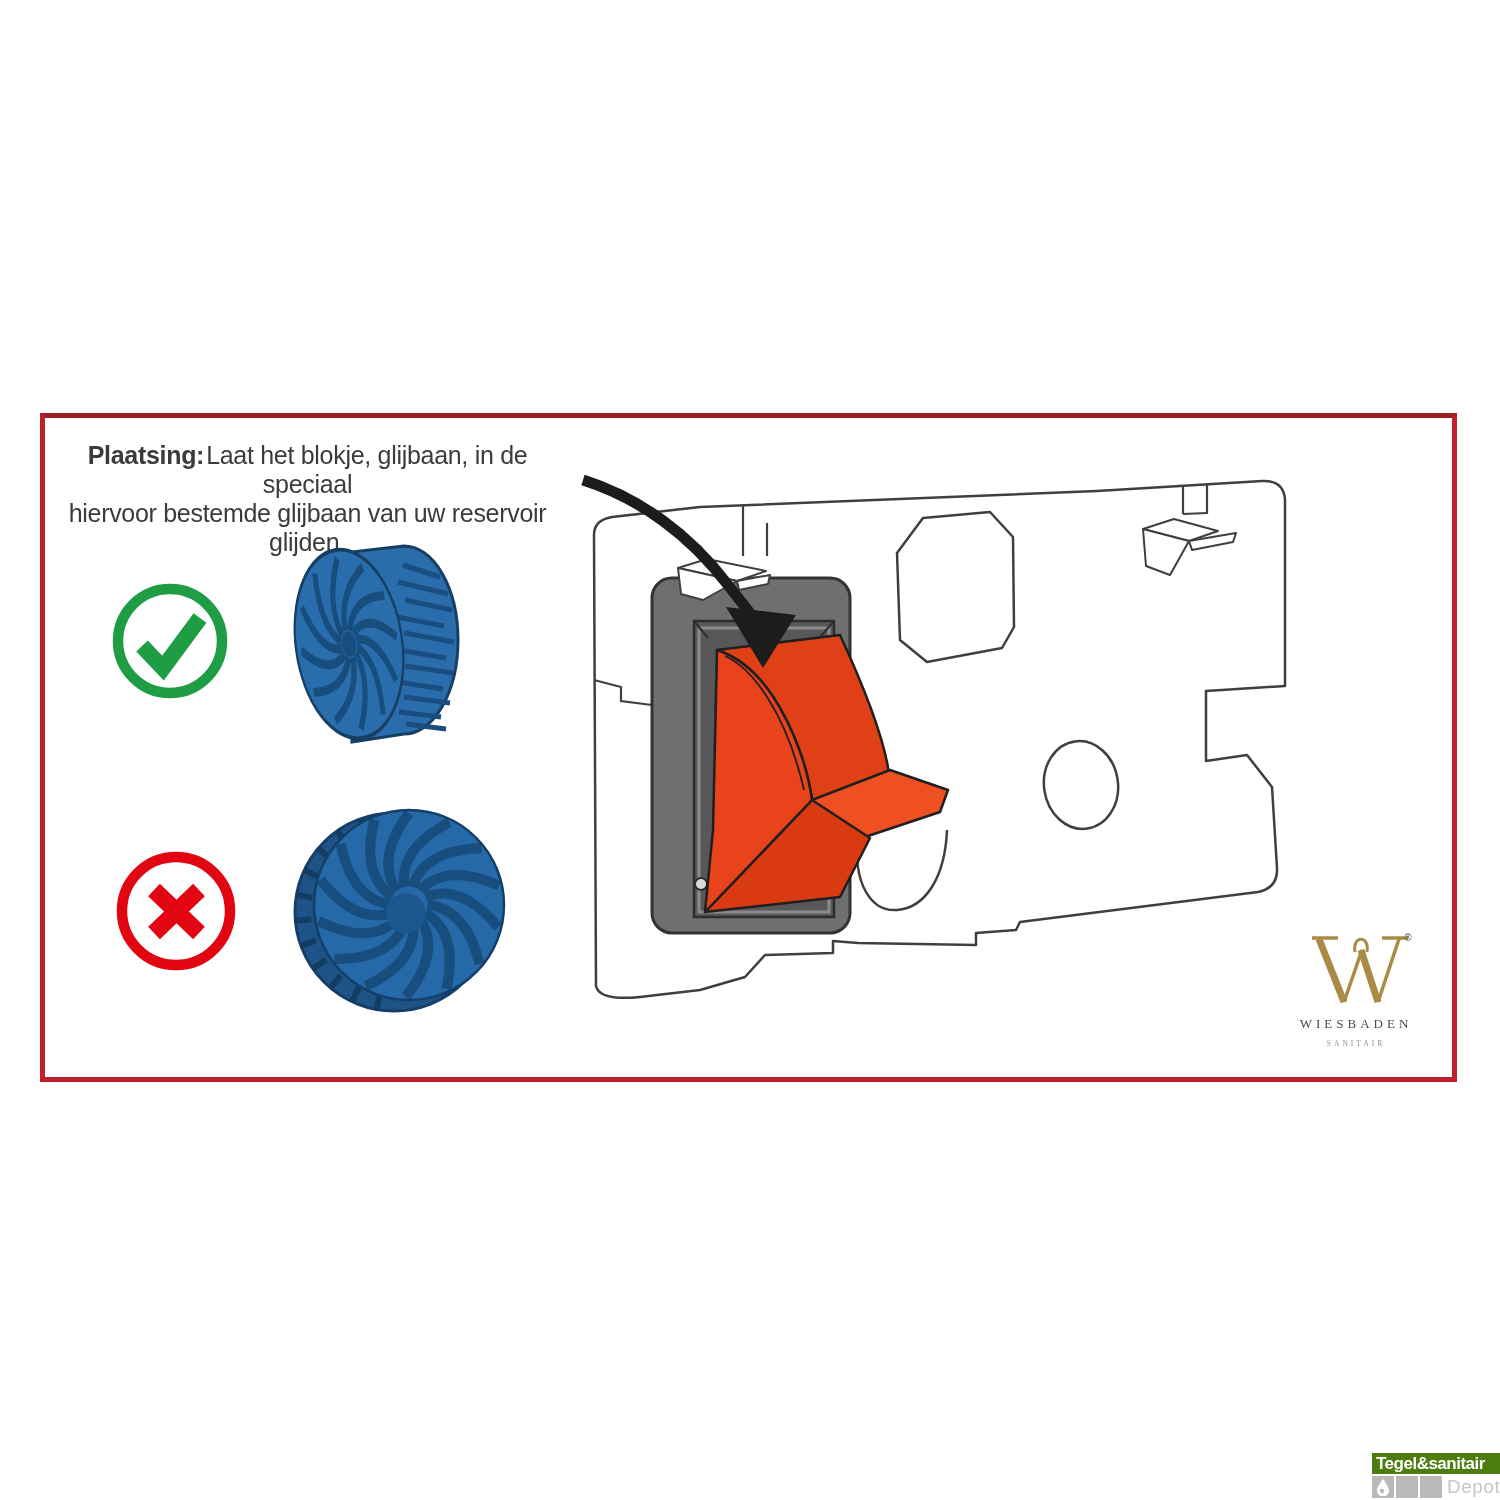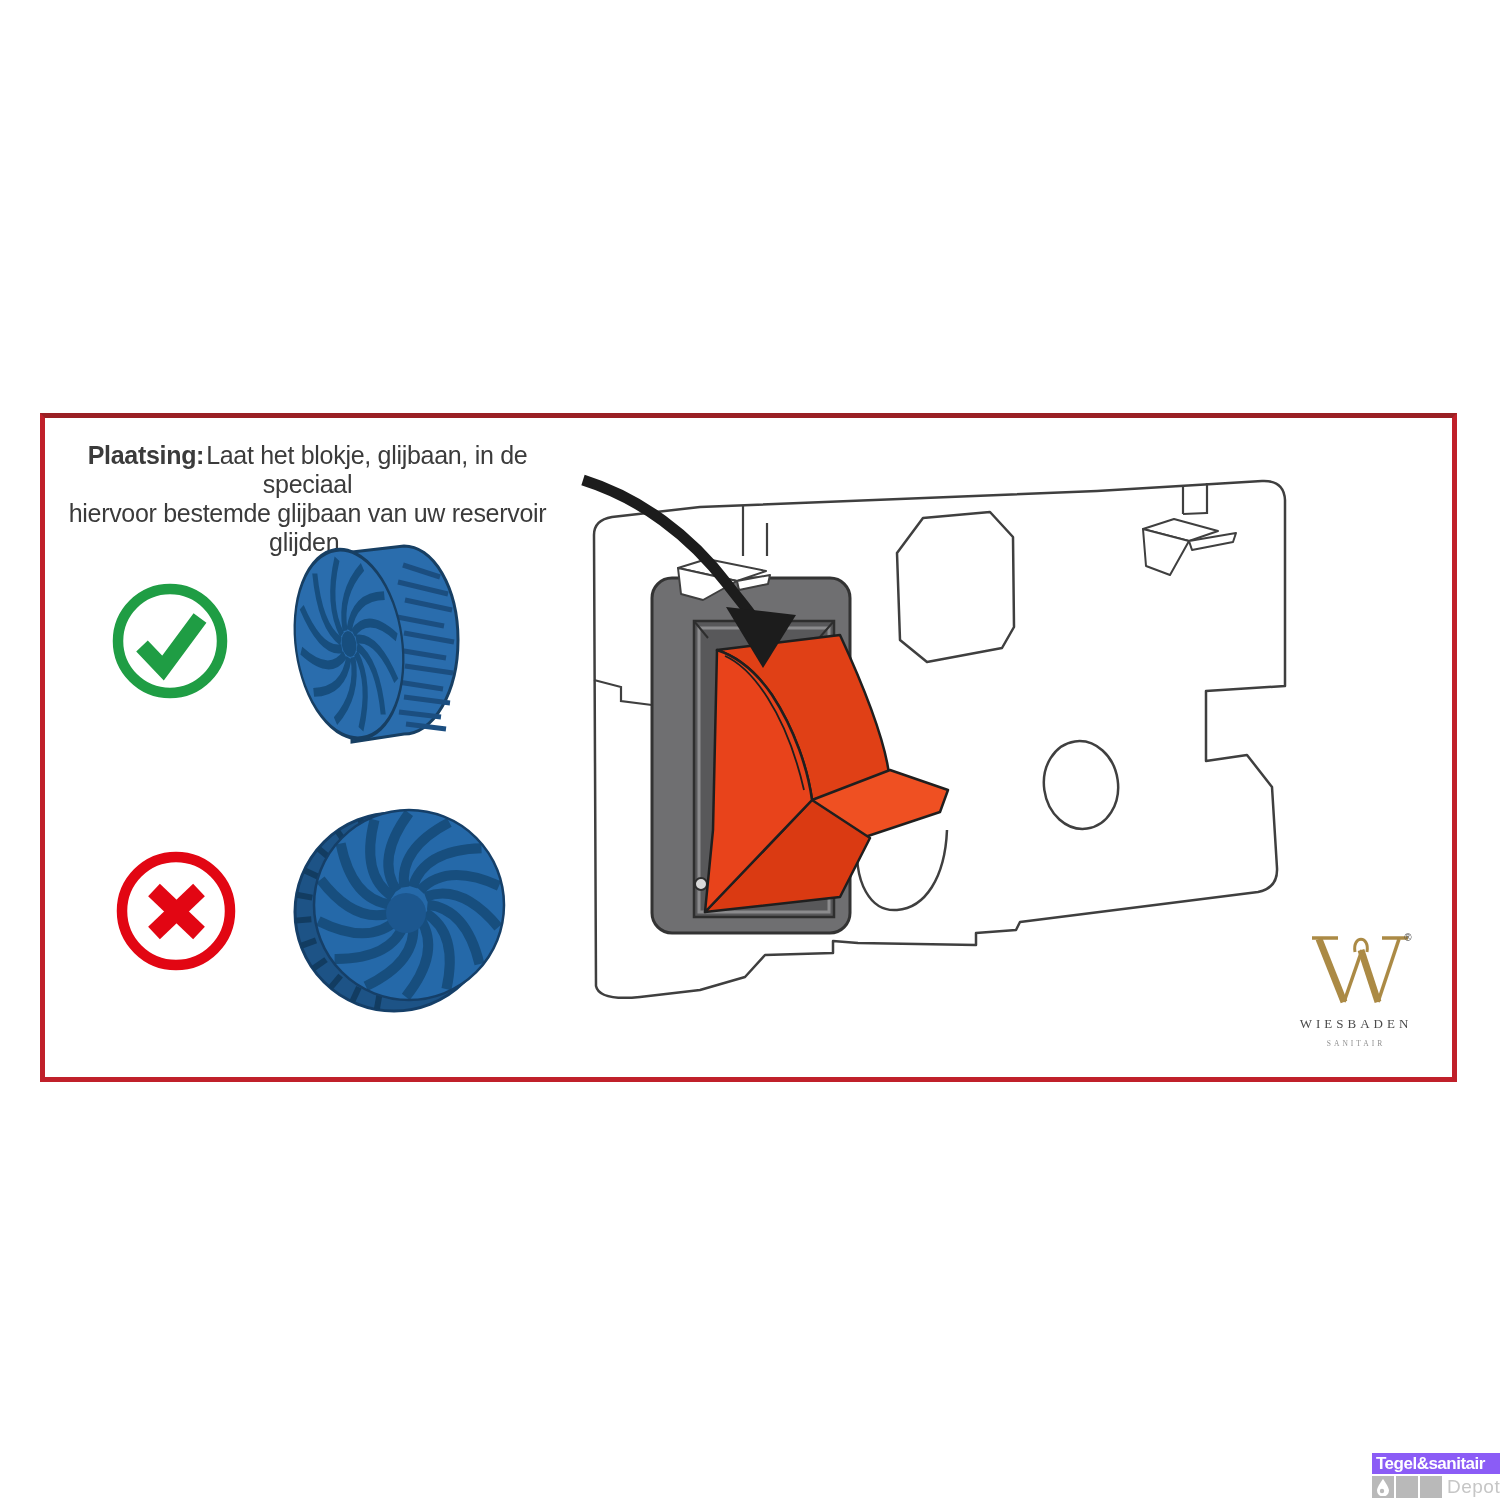--- a/index.html
+++ b/index.html
@@ -17,21 +17,21 @@
   }
   #instruction .bold{font-weight:bold;margin-right:2px;}
 
   #logo-block{left:1290px;top:930px;width:132px;text-align:center;}
   #brand-name{margin-top:4px;font-family:"Liberation Serif", serif;
     font-size:13px;letter-spacing:4px;color:#4a4a4a;}
   #brand-sub{margin-top:7px;font-family:"Liberation Serif", serif;
     font-size:7.5px;letter-spacing:3px;color:#8f8f8f;}
 
   #watermark{left:1372px;top:1453px;width:128px;}
-  #wm-bar{background:#8b5cf6;color:#ffffff;font-weight:bold;
+  #wm-bar{background:#4d7c0f;color:#ffffff;font-weight:bold;
     font-size:17px;line-height:21px;height:21px;padding-left:4px;letter-spacing:-0.5px;}
   #wm-row{margin-top:2px;height:22px;display:flex;align-items:center;}
   .wm-sq{width:22px;height:22px;background:#b9b9b9;margin-right:2px;flex:0 0 auto;
     display:flex;align-items:center;justify-content:center;}
   #wm-depot{color:#c6c6c6;font-size:19px;line-height:22px;margin-left:3px;letter-spacing:0.5px;}
 </style>
 </head>
 <body>
 
 <div id="red-panel" class="abs"></div>

